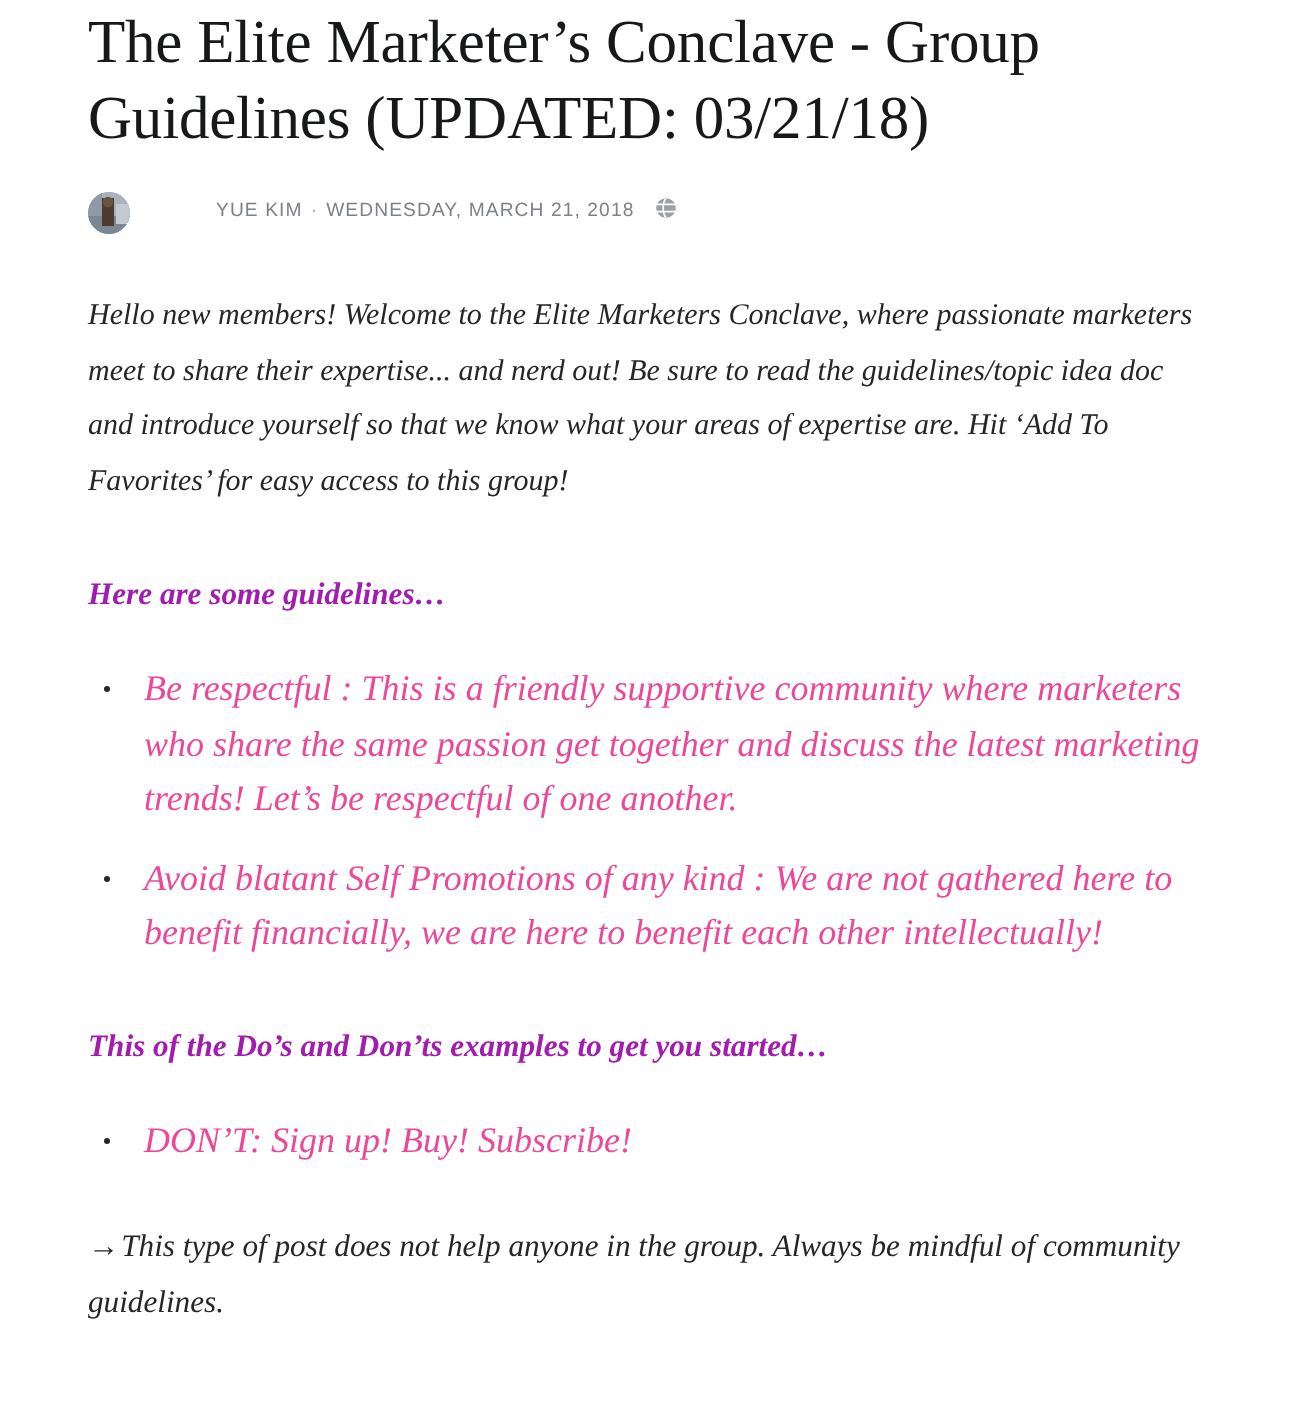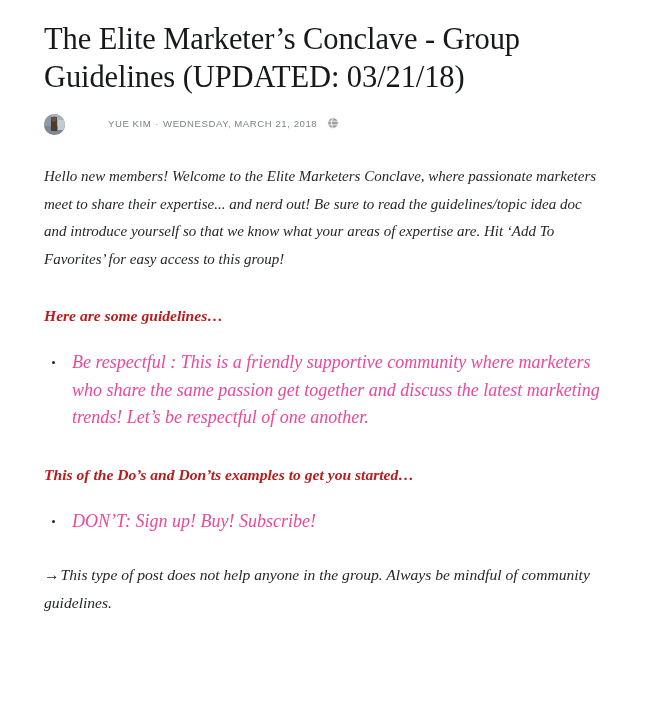--- a/index.html
+++ b/index.html
@@ -27,21 +27,21 @@
 
   
   .post-title {
     font-family: "Liberation Serif", "DejaVu Serif", serif;
     font-size: 30.5px;
     line-height: 38px;
     font-weight: 400;
     color: #16181a;
     letter-spacing: -0.1px;
     margin: 0;
-    padding-top: 20px;
+    padding-top: 2px;
     width: 560px;
   }
 
   
   .byline {
     display: flex;
     align-items: center;
     margin-top: 17px;
     height: 22px;
     gap: 32px;
@@ -87,21 +87,21 @@
     margin: 0;
   }
   .intro {
     margin-top: 28px;
   }
   .section-head {
     font-style: italic;
     font-weight: bold;
     font-size: 15.6px;
     line-height: 27px;
-    color: #b91c1c;
+    color: #a21caf;
     margin: 0;
     padding-top: 29px;
   }
   ul.guidelines {
     list-style: none;
     margin: 0;
     padding: 0;
     padding-top: 20px;
   }
   ul.guidelines li {
@@ -181,20 +181,21 @@
         </span>
       </span>
     </div>
 
     <p class="body-p intro">Hello new members! Welcome to the Elite Marketers Conclave, where passionate marketers meet to share their expertise... and nerd out! Be sure to read the guidelines/topic idea doc and introduce yourself so that we know what your areas of expertise are. Hit ‘Add To Favorites’ for easy access to this group!</p>
 
     <p class="section-head">Here are some guidelines…</p>
 
     <ul class="guidelines">
       <li>Be respectful  : This is a friendly supportive community where marketers who share the same passion get together and discuss the latest marketing trends! Let’s be respectful of one another.</li>
+      <li>Avoid blatant Self Promotions of any kind : We are not gathered here to benefit financially, we are here to benefit each other intellectually!</li>
     </ul>
 
     <p class="section-head">This of the Do’s and Don’ts examples to get you started…</p>
 
     <ul class="guidelines tight">
       <li>DON’T: Sign up! Buy! Subscribe!</li>
     </ul>
 
     <p class="arrow-p">
       <span class="arrow-glyph">→</span><span>This type of post does not help anyone in the group. Always be mindful of community guidelines.</span>

